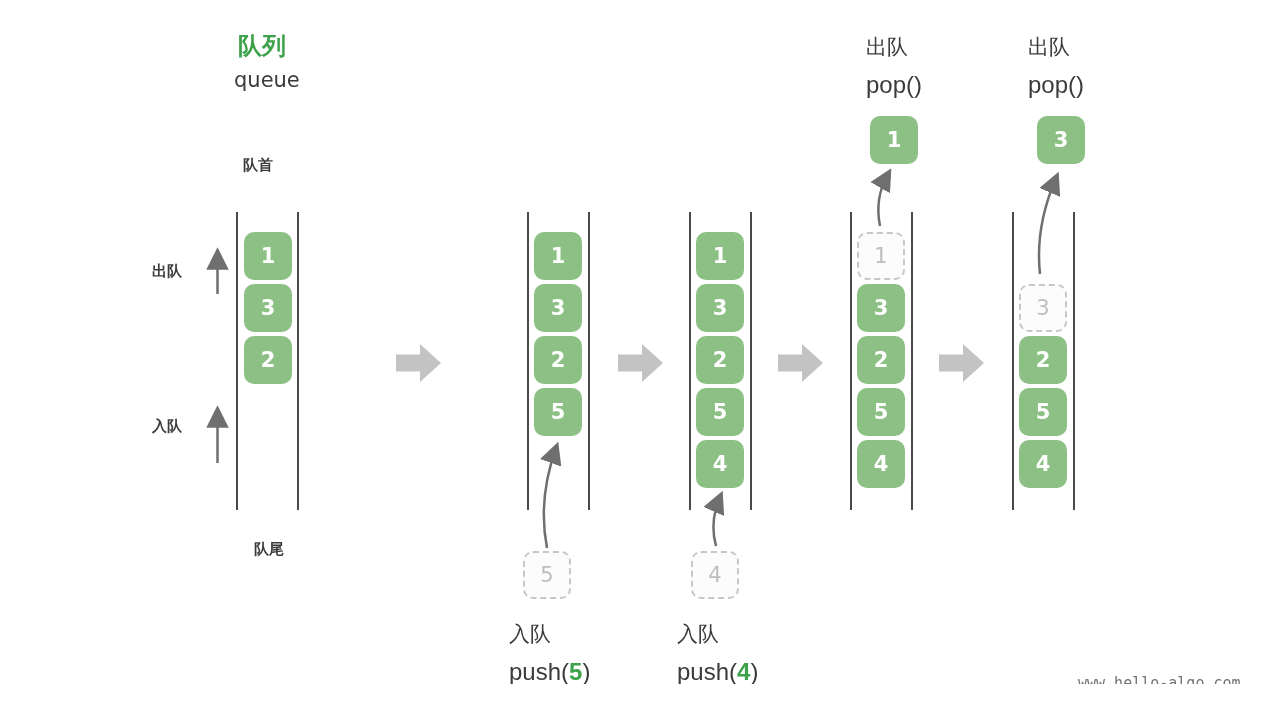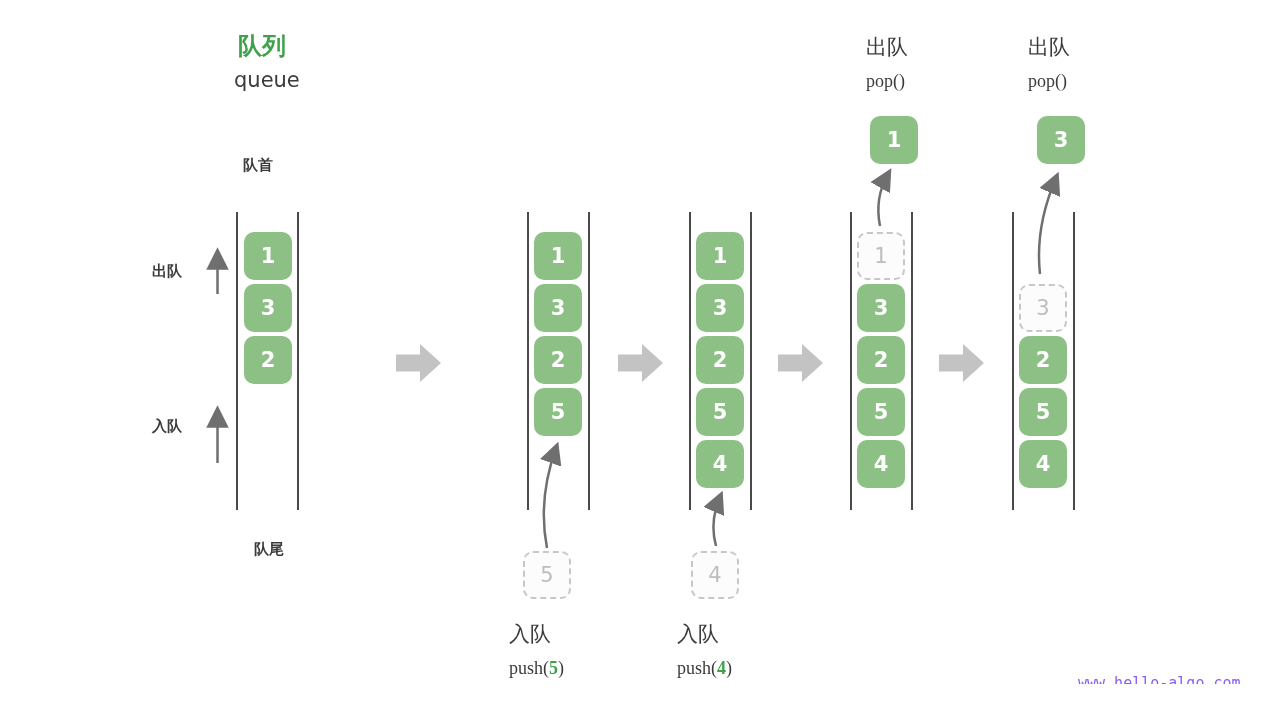--- a/index.html
+++ b/index.html
@@ -12,21 +12,21 @@
 
   
   .title-zh { font-size:24px; font-weight:bold; color:#3da24a; }
   .title-en { font-size:21px; color:#3b3b3b; }
 
   
   .zh-bold { font-size:15px; font-weight:bold; color:#3b3b3b; }
 
   
   .op-zh   { font-size:21px; color:#3b3b3b; }
-  .op-code { font-size:18px; font-family:Liberation Serif, serif; color:#3b3b3b; margin-top:10px; }
+  .op-code { font-size:24px; font-family:Liberation Sans, sans-serif; color:#3b3b3b; margin-top:10px; }
   .op-code .arg { color:#3da24a; font-weight:bold; }
 
   
   .qline { position:absolute; top:212px; height:298px; width:2px; background:#4a4a4a; }
 
   
   .cell {
     position:absolute; width:48px; height:48px; border-radius:10px;
     background:#8cc084; color:#ffffff;
     font-size:21px; font-weight:bold;
@@ -35,21 +35,21 @@
   .ghost {
     background:#fcfcfc; border:2px dashed #c7c7c7; color:#bdbdbd;
     box-sizing:border-box; font-weight:normal;
   }
 
   .overlay { position:absolute; left:0; top:0; pointer-events:none; }
   .arr { stroke:#6f6f6f; stroke-width:2.5; fill:none; marker-end:url(#ah); }
 
   .watermark {
     font-family:"DejaVu Sans Mono","Liberation Mono",monospace;
-    font-size:15px; color:#8b5cf6;
+    font-size:15px; color:#737373;
   }
 </style>
 </head>
 <body>
 
 <div id="canvas">
 
   <div class="abs title-zh" style="left:238px; top:30px;">队列</div>
   <div class="abs title-en" style="left:234px; top:68px;">queue</div>
 

